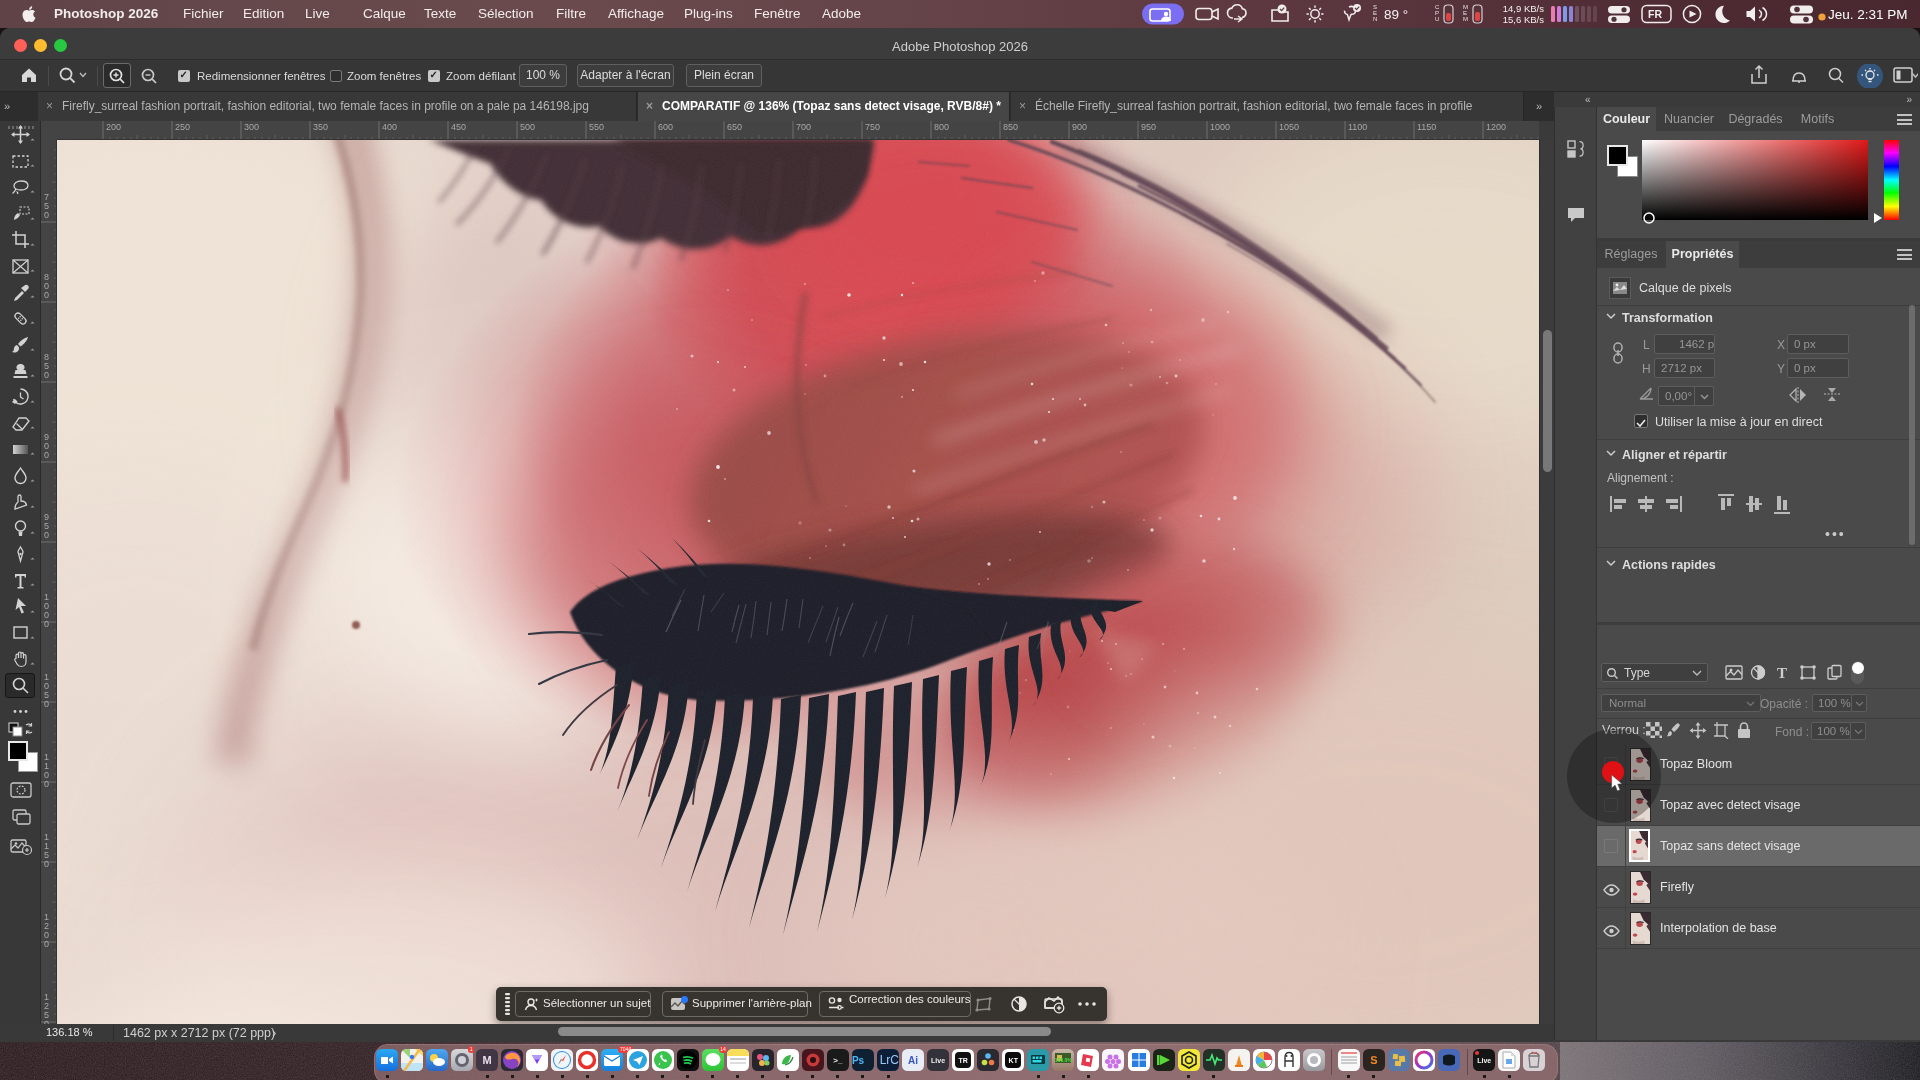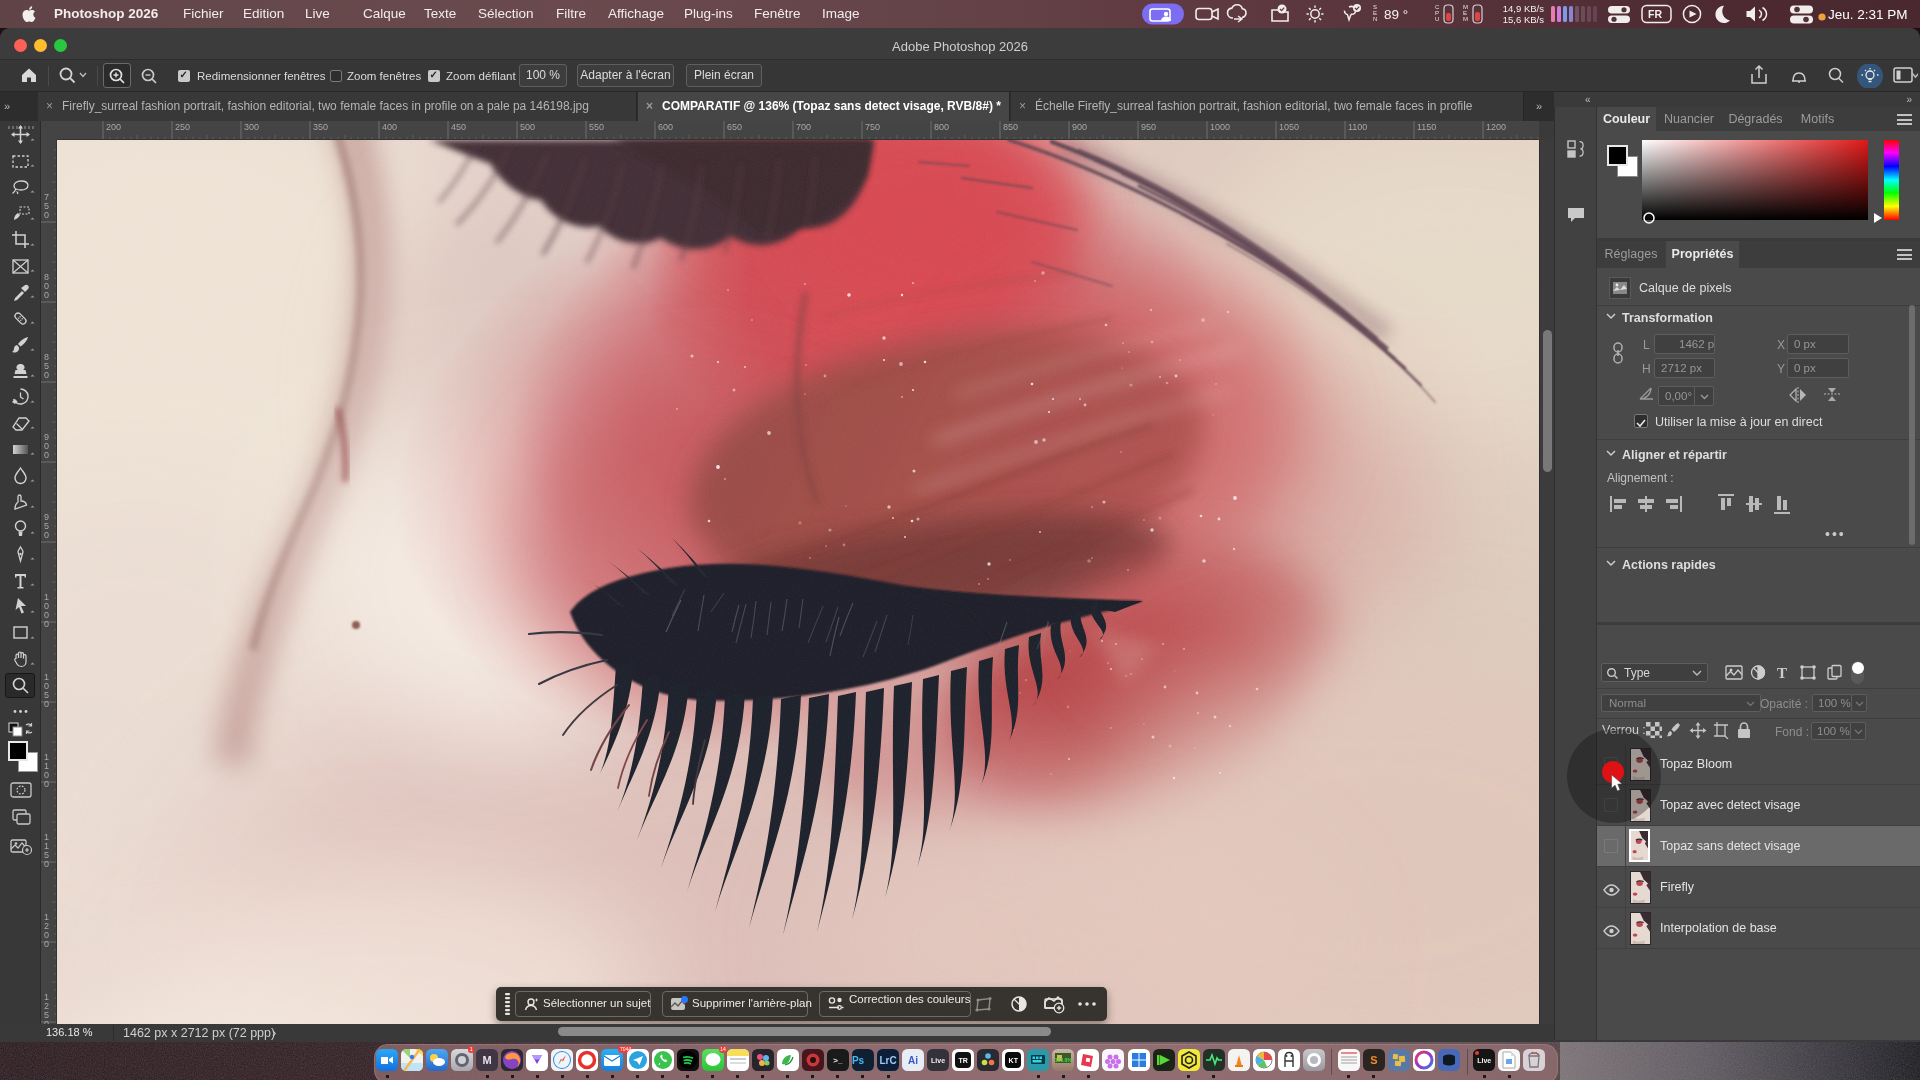--- a/index.html
+++ b/index.html
@@ -73,21 +73,21 @@
       <div class="mitem" style="left:183px;">Fichier</div>
       <div class="mitem" style="left:243px;">Edition</div>
       <div class="mitem" style="left:305px;">Live</div>
       <div class="mitem" style="left:363px;">Calque</div>
       <div class="mitem" style="left:424px;">Texte</div>
       <div class="mitem" style="left:478px;">Sélection</div>
       <div class="mitem" style="left:556px;">Filtre</div>
       <div class="mitem" style="left:608px;">Affichage</div>
       <div class="mitem" style="left:684px;">Plug-ins</div>
       <div class="mitem" style="left:754px;">Fenêtre</div>
-      <div class="mitem" style="left:822px;">Image</div>
+      <div class="mitem" style="left:822px;">Adobe</div>
     </div>
 <svg class="abs" style="left:1130px;top:0" width="790" height="28" viewBox="0 0 790 28">
 <rect x="12" y="3.5" width="42" height="21" rx="10.5" fill="#7b6ef2"></rect>
 <rect x="20" y="9" width="20" height="12" rx="2.5" fill="none" stroke="#fff" stroke-width="1.6"></rect>
 <circle cx="36" cy="14" r="2.2" fill="#fff"></circle>
       <path d="M31 21c0-3 2.2-4.5 5-4.5s5 1.5 5 4.5" fill="#fff"></path>
 <g fill="none" stroke="#f2eded" stroke-width="1.6">
 <rect x="66" y="8.5" width="16" height="11" rx="3"></rect>
         <path d="M82 12l6-3v10l-6-3"></path>
 <path d="M103 18c-3 0-5.5-2-5.5-5 0-2.6 2-4.6 4.4-4.9 0.8-2 2.8-3.4 5.1-3.4 2.6 0 4.8 1.7 5.4 4.1 2 0.3 3.6 2 3.6 4.2 0 2.3-1.9 4.5-4.2 4.5"></path>
@@ -1577,21 +1577,21 @@
         <div class="ddot" style="left:436.35px"></div>
         <div class="dicon" style="left:451.9000000000001px;background:#1a1a1a">
           <div style="position:absolute;width:100%;text-align:center;top:50%;transform:translateY(-50%);color:#e8e8e8;font-size:8px;font-weight:bold">&gt;_</div>
         </div>
         <div class="ddot" style="left:461.4000000000001px"></div>
         <div class="dicon" style="left:476.95000000000005px;background:#102033">
           <div style="position:absolute;width:100%;text-align:left;top:50%;transform:translateY(-50%);color:#49b8f8;font-size:10px;font-weight:bold">Ps</div>
         </div>
         <div class="ddot" style="left:486.45000000000005px"></div>
         <div class="dicon" style="left:502.0px;background:#0d1f38">
-          <div style="position:absolute;width:100%;text-align:center;top:50%;transform:translateY(-50%);color:#9ac8f5;font-size:10px;font-weight:bold">LrC</div>
+          <div style="position:absolute;width:100%;text-align:right;top:50%;transform:translateY(-50%);color:#9ac8f5;font-size:12px;font-weight:normal">LrC</div>
         </div>
         <div class="ddot" style="left:511.5px"></div>
         <div class="dicon" style="left:527.0500000000001px;background:#e8ecf5">
           <div style="position:absolute;width:100%;text-align:center;top:50%;transform:translateY(-50%);color:#3858c8;font-size:10px;font-weight:bold">Ai</div>
         </div>
         <div class="dicon" style="left:552.1px;background:#33323a">
           <div style="position:absolute;width:100%;text-align:center;top:50%;transform:translateY(-50%);color:#f0eeee;font-size:7px;font-weight:bold">Live</div>
         </div>
         <div class="dicon" style="left:577.15px;background:#fff">
           <div style="position:absolute;left:3px;top:3px;right:3px;bottom:3px;background:#111;border-radius:4px">

